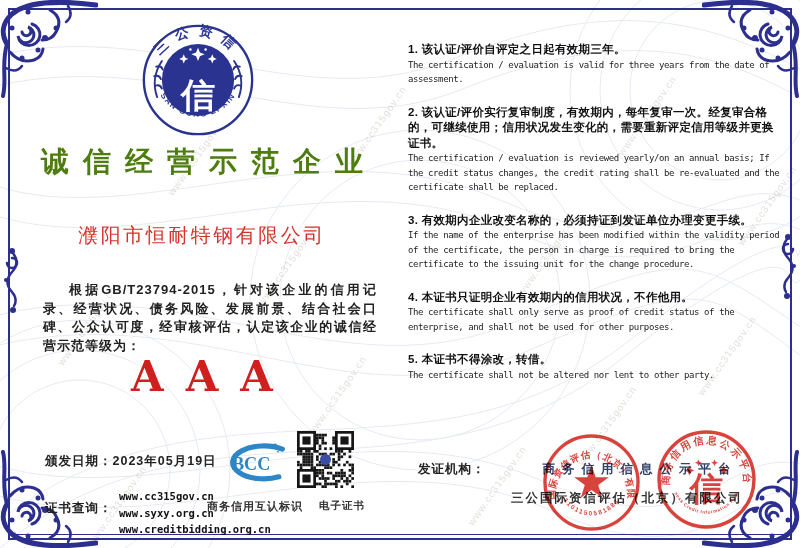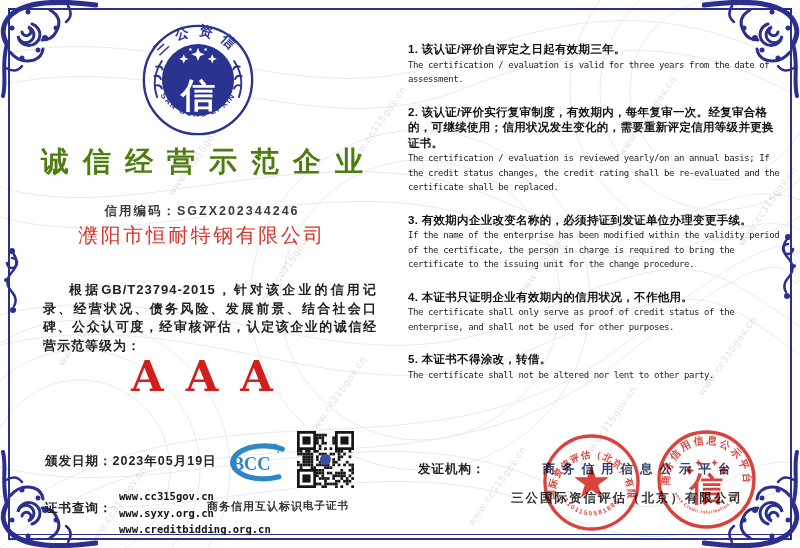--- a/index.html
+++ b/index.html
@@ -49,21 +49,21 @@
   .drow { position:absolute; left:45px; font-size:12.5px; font-weight:bold; color:#222;
           letter-spacing:1px; z-index:3;margin-top:12px; }
   .d1 { top:441px; } .d2 { top:464px; } .d3 { top:488px; }
   .urls { position:absolute; left:119px; top:488px; z-index:3;
           font-family:"DejaVu Sans Mono", monospace; font-size:10.5px; font-weight:bold;
           color:#111; line-height:16.5px; }
   .bcc { position:absolute; left:213px; top:437px; width:78px; height:52px; z-index:3; }
   .bcc-label { position:absolute; left:196px; top:499px; width:118px; text-align:center;
                font-size:11px; font-weight:bold; color:#333; letter-spacing:1px; z-index:3; }
   .qr { position:absolute; left:297px; top:431px; width:57px; height:57px; z-index:3; }
-  .qr-label { position:absolute; left:295px; top:499px; width:62px; text-align:center;
+  .qr-label { position:absolute; left:311px; top:499px; width:62px; text-align:center;
               font-size:10.5px; font-weight:bold; color:#333; letter-spacing:1px; z-index:3;font-family:Liberation Serif, serif; }
 
   
   .instr { position:absolute; left:408px; top:24px; width:374px; z-index:3; }
   .instr h2 { font-size:13px; font-weight:bold; color:#111; letter-spacing:1px; margin-bottom:16px; }
   .instr p.zh { font-size:11.5px; font-weight:bold; color:#111; line-height:15.5px;
                 letter-spacing:.3px; margin-top:18px; }
   .instr p.en { font-family:"DejaVu Sans Mono", monospace; font-size:9px; letter-spacing:-.4px;
                 color:#222; line-height:14.5px; }
   .issuer-label { position:absolute; left:418px; top:461px; font-size:12.5px; font-weight:bold;
@@ -252,21 +252,20 @@
       <path d="M45,33 l1.4,3.4 3.4,1.4 -3.4,1.4 -1.4,3.4 -1.4,-3.4 -3.4,-1.4 3.4,-1.4 z"></path>
       <path d="M75,33 l1.4,3.4 3.4,1.4 -3.4,1.4 -1.4,3.4 -1.4,-3.4 -3.4,-1.4 3.4,-1.4 z"></path>
       <circle cx="52" cy="28" r="1.3"></circle>
         <circle cx="68" cy="28" r="1.3"></circle>
     </g>
     <text x="60" y="88" text-anchor="middle" font-size="36" font-weight="bold" fill="#ffffff">信</text>
   </svg>
 
   <h1 class="title">诚信经营示范企业</h1>
 
-  <div class="cline credit"><span>信用编码：</span><span>SGZX202344246</span></div>
 
   <div class="company">濮阳市恒耐特钢有限公司</div>
 
 
   <p class="bodypar">根据GB/T23794-2015，针对该企业的信用记录、经营状况、债务风险、发展前景、结合社会口碑、公众认可度，经审核评估，认定该企业的诚信经营示范等级为：</p>
 
   <div class="rating">AAA</div>
 
   <div class="drow d1"><span>颁发日期：</span><span>2023年05月19日</span></div>
   <div class="drow d3">证书查询：</div>

